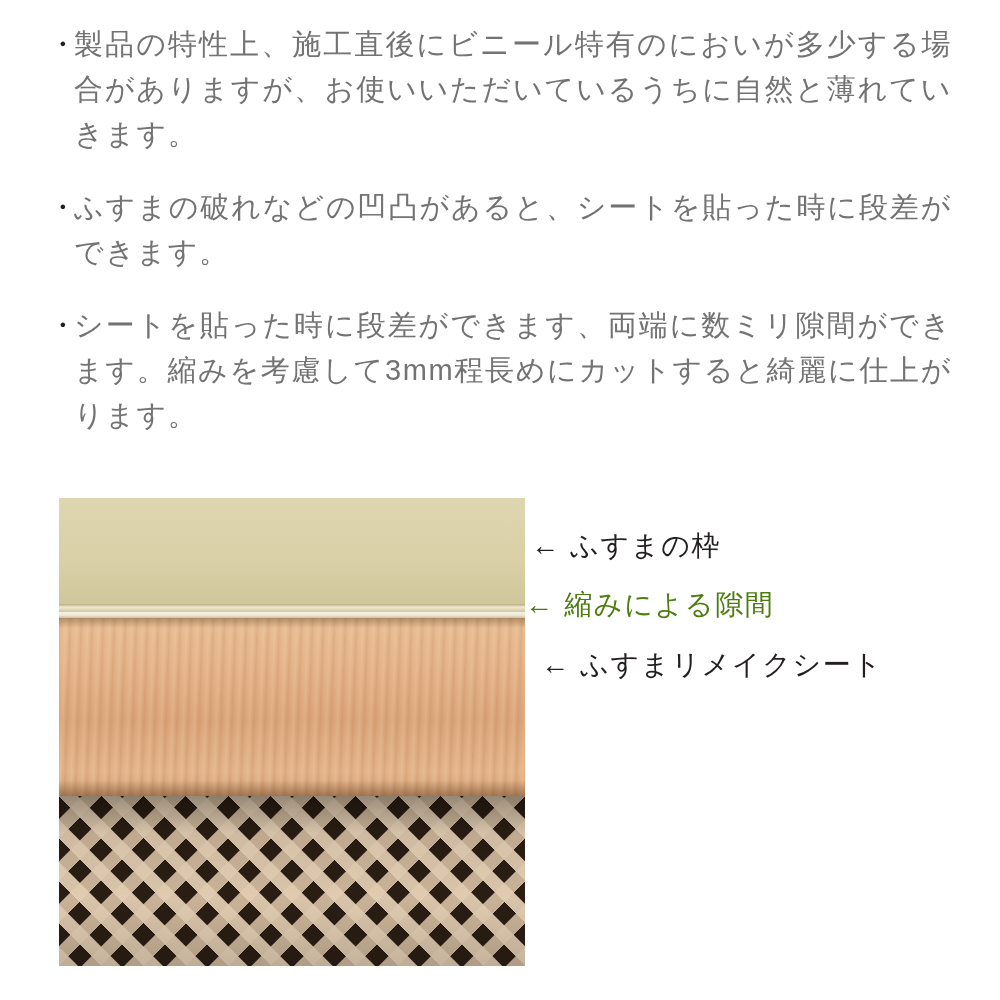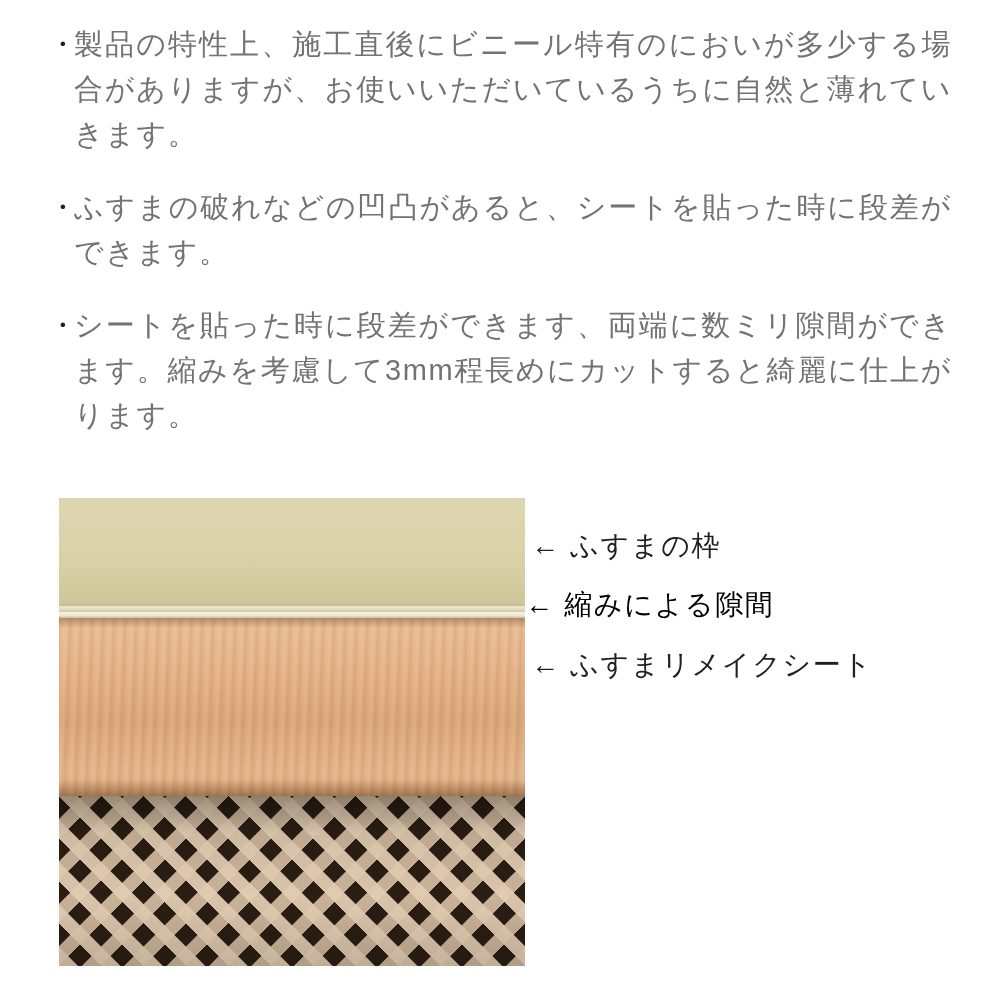--- a/index.html
+++ b/index.html
@@ -166,22 +166,22 @@
   }
   .label {
     position: absolute;
     font-size: 28px;
     line-height: 34px;
     letter-spacing: 0.06em;
     white-space: nowrap;
     color: #231f20;
   }
   .label.l1 { top: 31px; left: 6px; }
-  .label.l2 { top: 90px; left: 0px; color: #000000; }
-  .label.l3 { top: 150px; left: 6px; text-align: center; }
+  .label.l2 { top: 90px; left: 0px; color: #4d7c0f; }
+  .label.l3 { top: 150px; left: 16px; text-align: center; }
 </style>
 </head>
 <body>
 
 <div class="page">
 
   <div class="notes">
 
     <div class="note-item">
       <span class="bullet">・</span>

